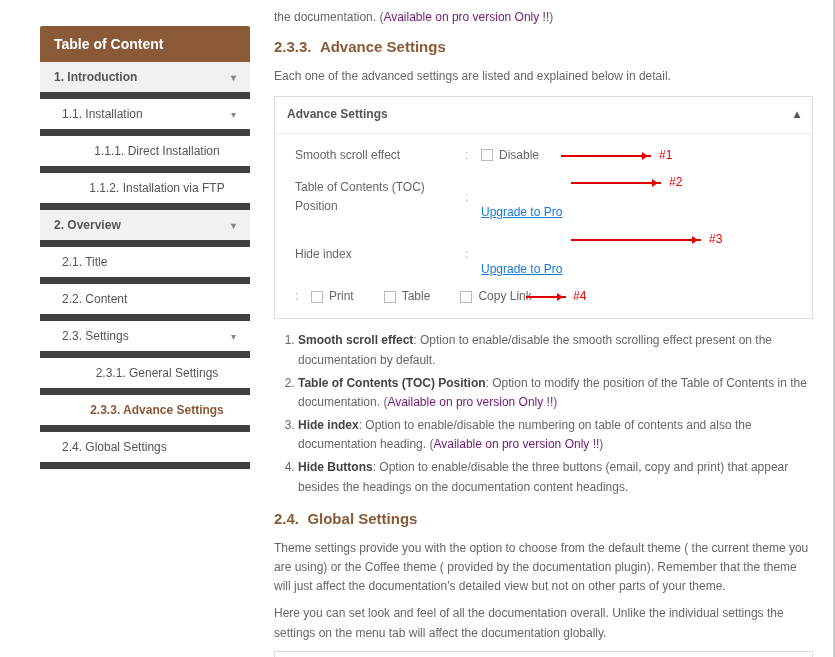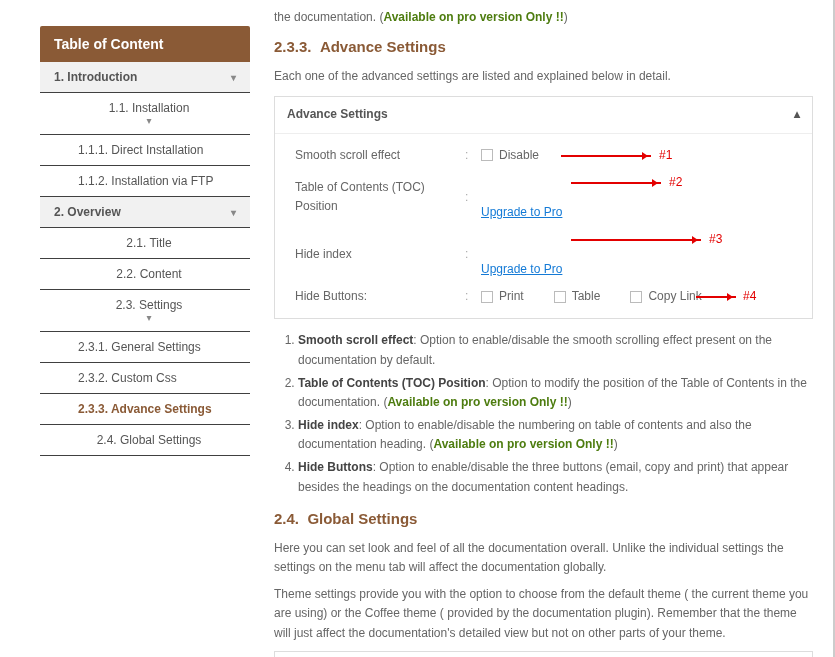--- a/index.html
+++ b/index.html
@@ -1,31 +1,31 @@
 <!DOCTYPE html>
 <html><head>
 <meta charset="utf-8">
 <style>
   * { box-sizing: border-box; margin: 0; padding: 0; }
   body { font-family: Arial, sans-serif; font-size: 12px; background: #fff; color: #555; }
   .page { width: 835px; height: 657px; display: flex; padding: 0 0 0 40px; background: #fff; border-right: 2px solid #ccc; }
   
   .toc { width: 210px; flex-shrink: 0; margin-top: 26px; }
   .toc-header { background: #8a5a36; color: #fff; padding: 10px 14px; font-size: 14px; font-weight: bold; border-radius: 2px 2px 0 0; }
-  .toc-item { display: flex; justify-content: space-between; align-items: center; padding: 8px 14px; border-bottom: 1px solid #404040; background: #fff; color: #555; cursor: pointer; font-size: 12px; }
+  .toc-item { display: flex; justify-content: space-between; align-items: center; padding: 8px 14px; border-bottom: 7px solid #404040; background: #fff; color: #555; cursor: pointer; font-size: 12px; }
   .toc-item.lvl1 { background: #f1f1f1; font-weight: bold; padding-left: 14px; }
-  .toc-item.lvl2 { padding-left: 22px; flex-direction: column; }
-  .toc-item.lvl3 { padding-left: 38px; }
+  .toc-item.lvl2 { padding-left: 22px; }
+  .toc-item.lvl3 { padding-left: 38px; justify-content: center; }
   .toc-item.active { color: #8a5a36; font-weight: bold; }
   .toc-caret { font-size: 10px; color: #888; }
   
   .main { flex: 1; padding: 0 20px 0 24px; color: #666; font-size: 12px; line-height: 1.6; }
   .main p { margin: 8px 0; }
   .section-num { color: #8a5a36; font-size: 15px; font-weight: 600; margin: 8px 0; }
-  .pro-note { color: #4d7c0f; font-weight: bold; }
+  .pro-note { color: #701a75; font-weight: normal; }
   
   .panel { border: 1px solid #ddd; margin: 10px 0; }
   .panel-head { display: flex; justify-content: space-between; align-items: center; padding: 8px 12px; font-weight: bold; color: #555; border-bottom: 1px solid #eee; font-size: 12px;}
   .panel-body { padding: 8px 4px 8px 20px; position: relative; }
   .row { display: flex; align-items: center; padding: 4px 0; font-size: 12px; color: #666; }
   .row .label { width: 170px; }
   .row .colon { width: 16px; color: #aaa; }
   .row .val { flex: 1; display: flex; align-items: center; gap: 30px; position: relative; }
   .upg { color: #147ad6; text-decoration: underline; margin-top: 30px; }
   .cb { width: 12px; height: 12px; border: 1px solid #bbb; display: inline-block; margin-right: 6px; vertical-align: middle; }
@@ -78,23 +78,20 @@
         <div class="toc-item lvl2">
           <span>2.2.  Content</span>
         </div>
         <div class="toc-item lvl2">
           <span>2.3.  Settings</span>
           <span class="toc-caret">▾</span>
         </div>
         <div class="toc-item lvl3">
           <span>2.3.1.  General Settings</span>
         </div>
-        <div class="toc-item lvl3">
-          <span>2.3.2.  Custom Css</span>
-        </div>
         <div class="toc-item lvl3 active">
           <span>2.3.3.  Advance Settings</span>
         </div>
         <div class="toc-item lvl2">
           <span>2.4.  Global Settings</span>
         </div>
       </div>
   </div>
 
   <div class="main">
@@ -135,21 +132,20 @@
         <div class="row">
           <span class="label">Hide index</span>
           <span class="colon">:</span>
           <span class="val">
             <span class="upg">Upgrade to Pro</span>
             <span class="arrow" style="left:90px; width:130px; top:9px;"></span>
             <span class="tag" style="left:228px; top:0;">#3</span>
           </span>
         </div>
         <div class="row">
-          <span class="label">Hide Buttons:</span>
           <span class="colon">:</span>
           <span class="val">
             <span><span class="cb"></span><span>Print</span></span>
             <span><span class="cb"></span><span>Table</span></span>
             <span><span class="cb"></span><span>Copy Link</span></span>
             <span class="arrow" style="left:215px; width:40px; top:9px;"></span>
             <span class="tag" style="left:262px; top:0;">#4</span>
           </span>
         </div>
       </div>
@@ -158,22 +154,22 @@
     <ol class="notes">
       <li><b>Smooth scroll effect</b><span>: Option to enable/disable the smooth scrolling effect present on the documentation by default.</span></li>
       <li><b>Table of Contents (TOC) Position</b><span>: Option to modify the position of the Table of Contents in the documentation. (</span><span class="pro-note">Available on pro version Only !!</span><span>)</span></li>
       <li><b>Hide index</b><span>: Option to enable/disable the numbering on table of contents and also the documentation heading. (</span><span class="pro-note">Available on pro version Only !!</span><span>)</span></li>
       <li><b>Hide Buttons</b><span>: Option to enable/disable the three buttons (email, copy and print) that appear besides the headings on the documentation content headings.</span></li>
     </ol>
 
     <div class="section-num">
       <span>2.4.</span>&nbsp;&nbsp;<span>Global Settings</span>
     </div>
+    <p>Theme settings provide you with the option to choose from the default theme ( the current theme you are using) or the Coffee theme ( provided by the documentation plugin). Remember that the theme will just affect the documentation's detailed view but not on other parts of your theme.</p>
     <p>Here you can set look and feel of all the documentation overall. Unlike the individual settings the settings on the menu tab will affect the documentation globally.</p>
-    <p>Theme settings provide you with the option to choose from the default theme ( the current theme you are using) or the Coffee theme ( provided by the documentation plugin). Remember that the theme will just affect the documentation's detailed view but not on other parts of your theme.</p>
 
     <div class="themes-panel">
       <div class="themes-head">
         <span>Themes</span>
         <span>▾</span>
       </div>
       <div class="red-arrow" style="left:140px; top:16px; width:210px;"></div>
       <div class="redbox" style="left:354px; top:6px;">Choosing the default theme</div>
       <div class="themes-row">
         <div class="theme-card default sel">

